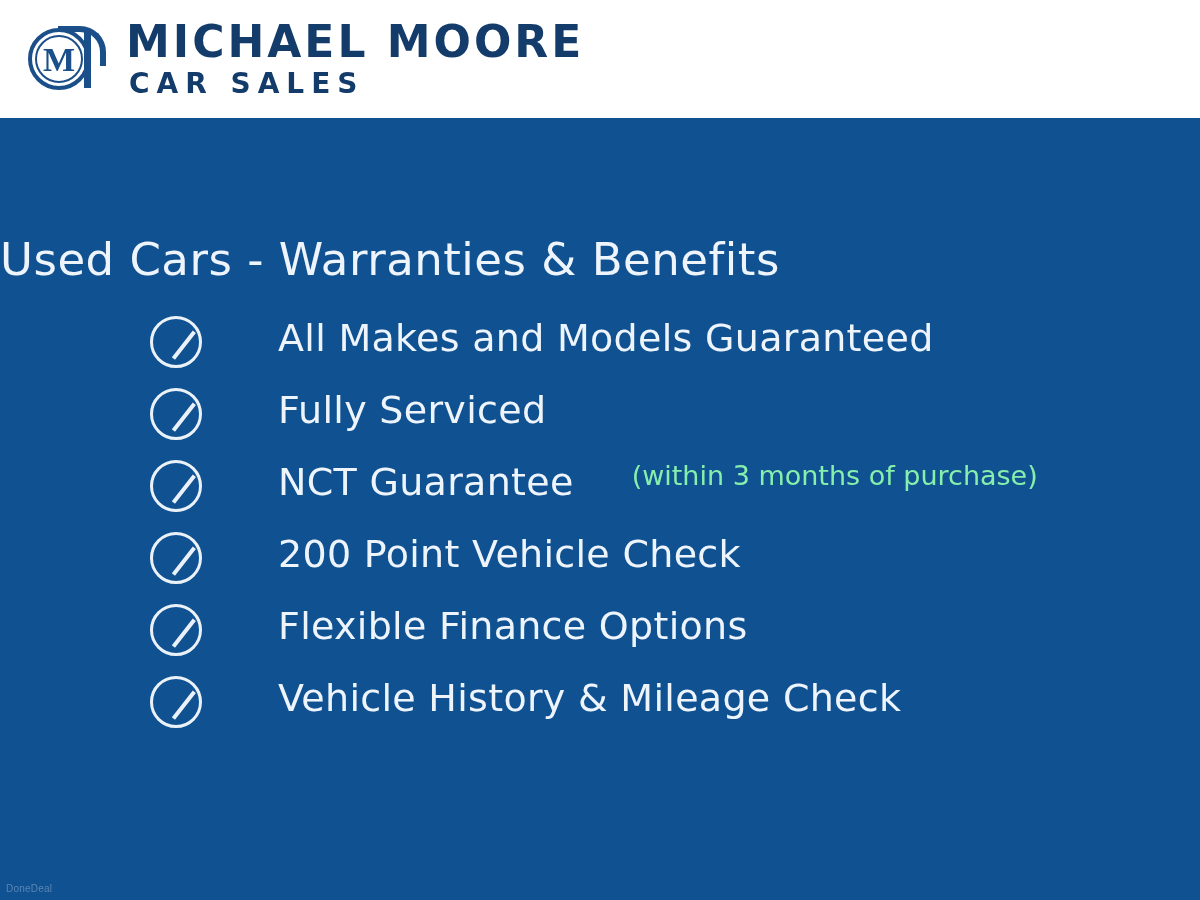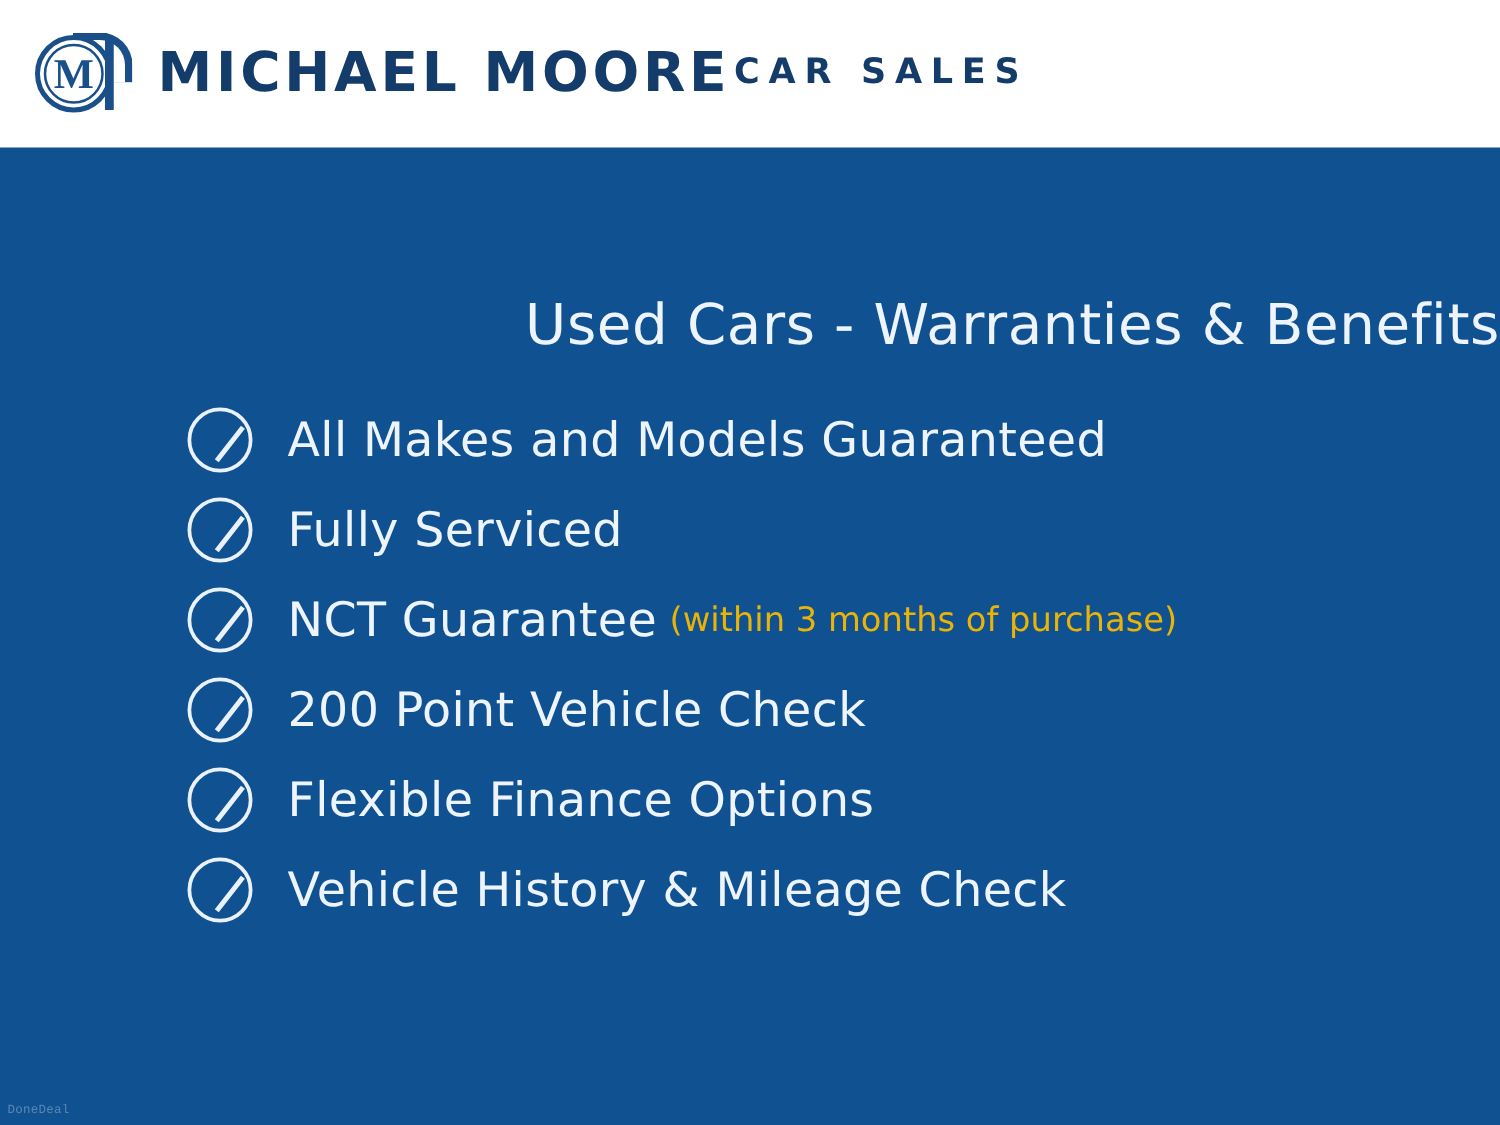--- a/index.html
+++ b/index.html
@@ -95,21 +95,21 @@
     width: 42px;
     height: 34px;
     border-right: 6px solid #1a4f8a;
     border-top: 6px solid #1a4f8a;
     border-top-right-radius: 26px;
   }
 
   .logo-text {
     margin-left: 18px;
     display: flex;
-    flex-direction: row;
+    flex-direction: column;
     justify-content: space-between;
   }
   .logo-title {
     color: #143c6b;
     font-size: 44px;
     font-weight: bold;
     letter-spacing: 3px;
     line-height: 1;
     font-family: "DejaVu Sans", sans-serif;
   }
@@ -132,39 +132,40 @@
     width: 1200px;
     height: 782px;
     background: #0f5191;
   }
 
   .panel-title {
     position: absolute;
     left: 0;
     top: 115px;
     width: 1200px;
-    text-align: right;
+    text-align: left;
     color: #eef4fb;
     font-size: 45px;
     font-weight: 500;
     letter-spacing: 0.5px;
     font-family: "DejaVu Sans", sans-serif;
   }
 
   .bullets {
     position: absolute;
     left: 150px;
     top: 198px;
     width: 1000px;
   }
 
   .bullet {
     display: flex;
-    align-items: center;
+    align-items: flex-start;
     height: 72px;
+    gap: 48px;
   }
 
   .check-icon {
     flex: 0 0 auto;
     width: 52px;
     height: 52px;
     position: relative;
     margin-right: 28px;
   }
   .check-icon .circ {
@@ -190,33 +191,33 @@
   .bullet-text {
     color: #eef4fb;
     font-size: 38px;
     font-weight: 400;
     letter-spacing: 0.3px;
     white-space: nowrap;
     font-family: "DejaVu Sans", sans-serif;
   }
   .bullet-note {
     font-size: 27px;
-    color: #eab308;
+    color: #86efac;
     margin-left: 10px;
     font-family: "DejaVu Sans", sans-serif;
   }
 
   .watermark {
     position: absolute;
     left: 6px;
     bottom: 6px;
     color: #5a86b4;
     font-size: 10px;
     letter-spacing: 0.2px;
-    font-family: Liberation Mono, monospace;
+    font-family: Liberation Sans, sans-serif;
   }
 </style>
 </head>
 <body>
 
 <div class="slide">
 
   <div class="header">
     <div class="logo-block">
       <div class="logo-mark">

